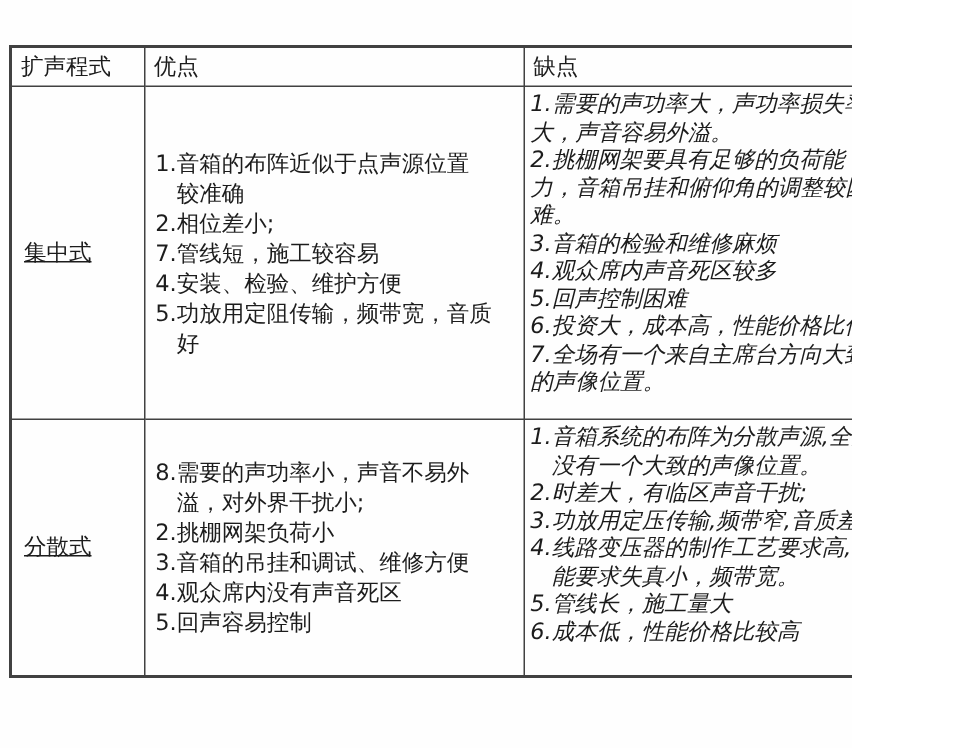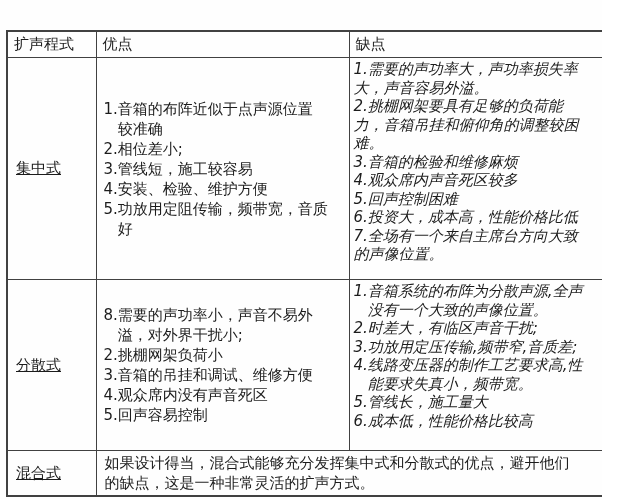--- a/index.html
+++ b/index.html
@@ -8,21 +8,20 @@
     background: #ffffff;
   }
   .page {
     position: relative;
     width: 568px;
     height: 499px;
     background: #fefefe;
     font-family: "DejaVu Sans", sans-serif;
     color: #1c1c1c;
     overflow: hidden;
-    padding-left: 34px;
   }
   table.spec-table {
     position: absolute;
     left: 6px;
     top: 30px;
     width: 605px;
     border-collapse: collapse;
     table-layout: fixed;
     background: #fefefe;
   }
@@ -87,21 +86,21 @@
         <tr class="row-header">
       <th>扩声程式</th>
       <th>优点</th>
       <th>缺点</th>
     </tr>
     <tr class="row-central">
       <td class="mode-cell">集中式</td>
       <td class="adv-cell">1.音箱的布阵近似于点声源位置
    较准确
 2.相位差小;
-3.管线短，施工较容易
+7.管线短，施工较容易
 4.安装、检验、维护方便
 5.功放用定阻传输，频带宽，音质
    好</td>
       <td class="dis-cell">1.需要的声功率大，声功率损失率
 大，声音容易外溢。
 2.挑棚网架要具有足够的负荷能
 力，音箱吊挂和俯仰角的调整较困
 难。
 3.音箱的检验和维修麻烦
 4.观众席内声音死区较多
@@ -120,20 +119,15 @@
 5.回声容易控制</td>
       <td class="dis-cell">1.音箱系统的布阵为分散声源,全声
    没有一个大致的声像位置。
 2.时差大，有临区声音干扰;
 3.功放用定压传输,频带窄,音质差;
 4.线路变压器的制作工艺要求高,性
    能要求失真小，频带宽。
 5.管线长，施工量大
 6.成本低，性能价格比较高</td>
     </tr>
-    <tr class="row-hybrid">
-      <td class="mode-cell">混合式</td>
-      <td class="merged-cell" colspan="2">如果设计得当，混合式能够充分发挥集中式和分散式的优点，避开他们
-的缺点，这是一种非常灵活的扩声方式。</td>
-    </tr>
   </tbody>
     </table>
 </div>
 
 </body></html>

